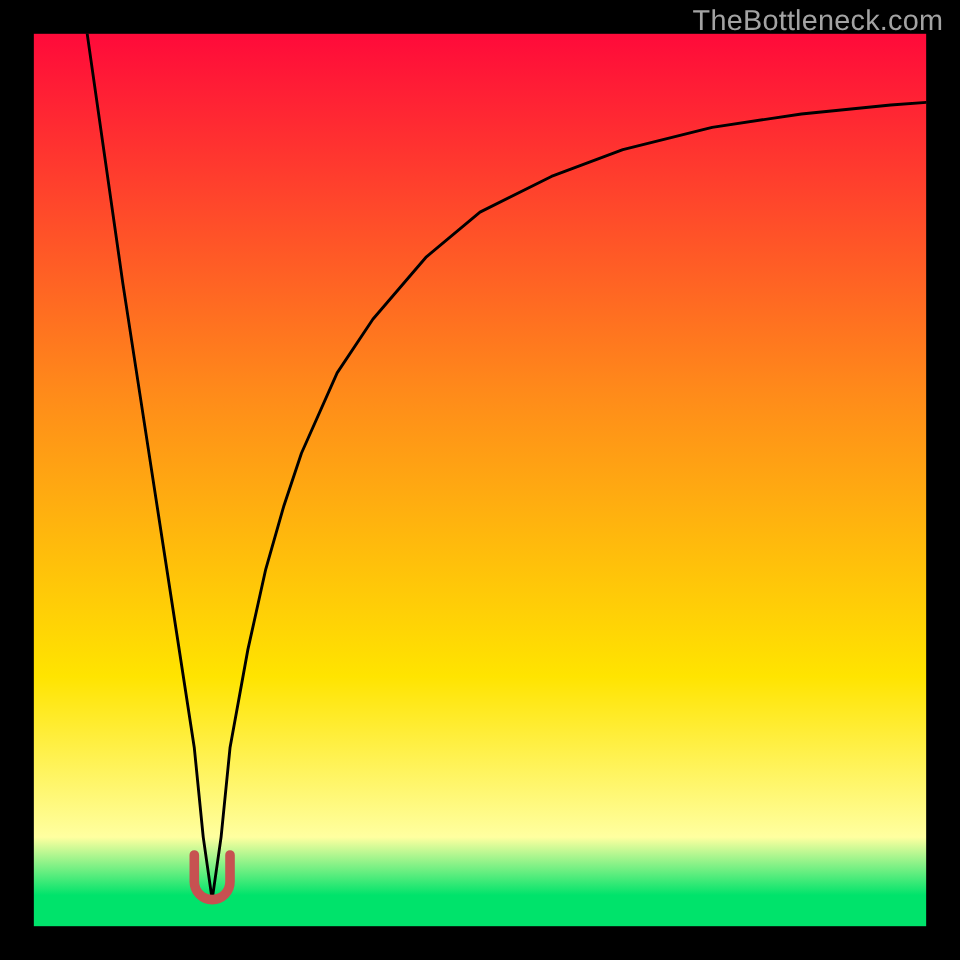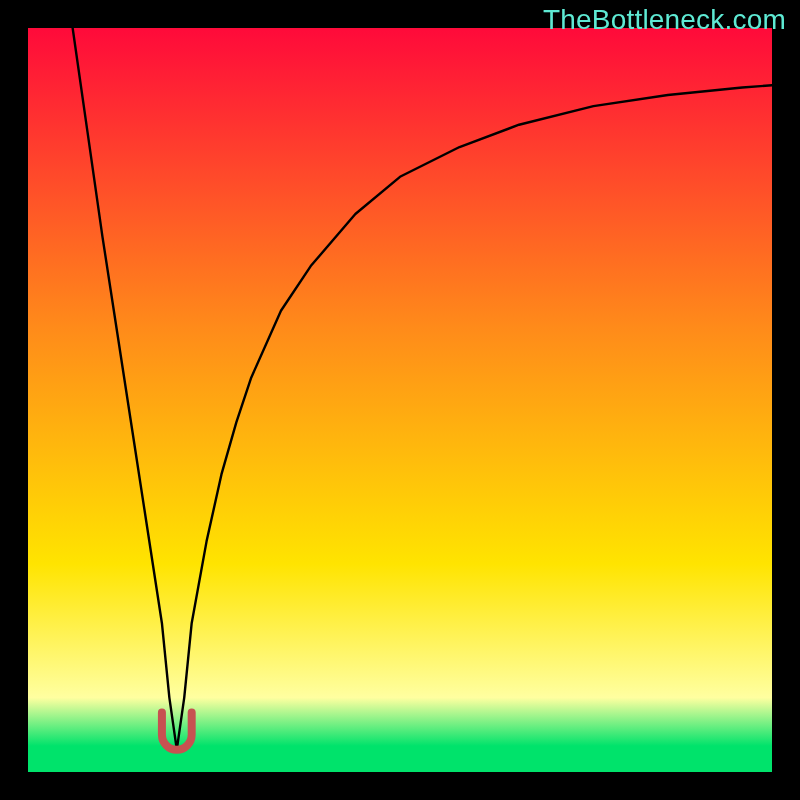--- a/index.html
+++ b/index.html
@@ -14,22 +14,22 @@
   .outer {
     position: relative;
     width: 800px;
     height: 800px;
     background: #000;
   }
   .watermark {
     position: absolute;
     top: 4px;
     right: 14px;
-    color: #5eead4;
-    font-size: 28px;
+    color: #a3a3a3;
+    font-size: 24px;
     font-weight: 400;
     letter-spacing: 0.2px;
     z-index: 10;
   }
   svg.canvas {
     position: absolute;
     left: 28px;
     top: 28px;
     width: 744px;
     height: 744px;

